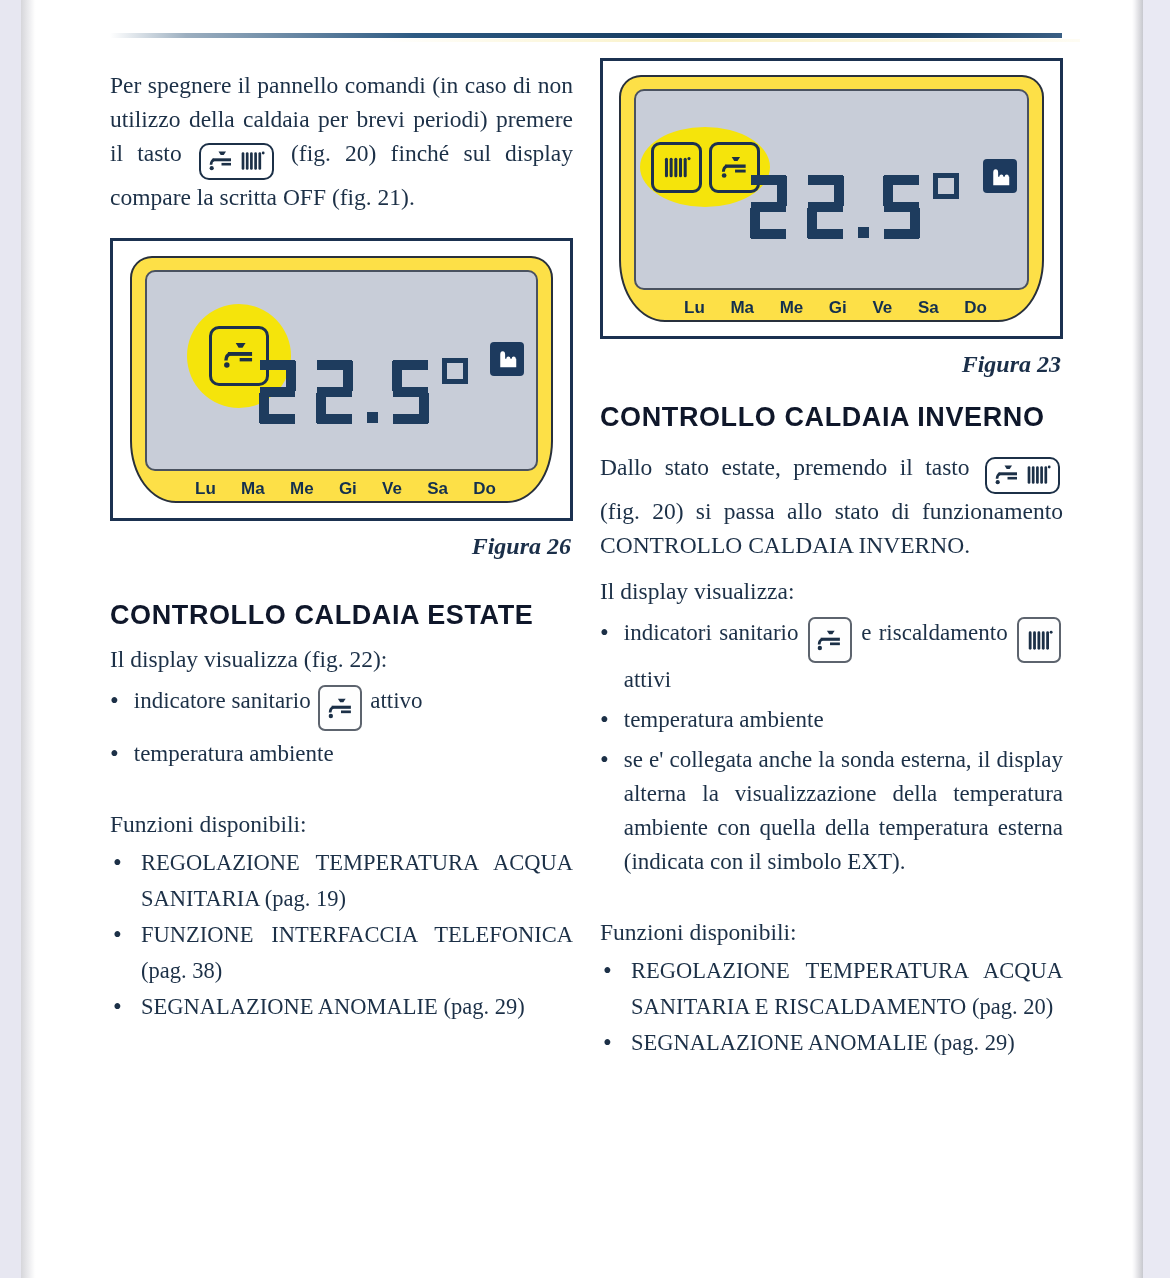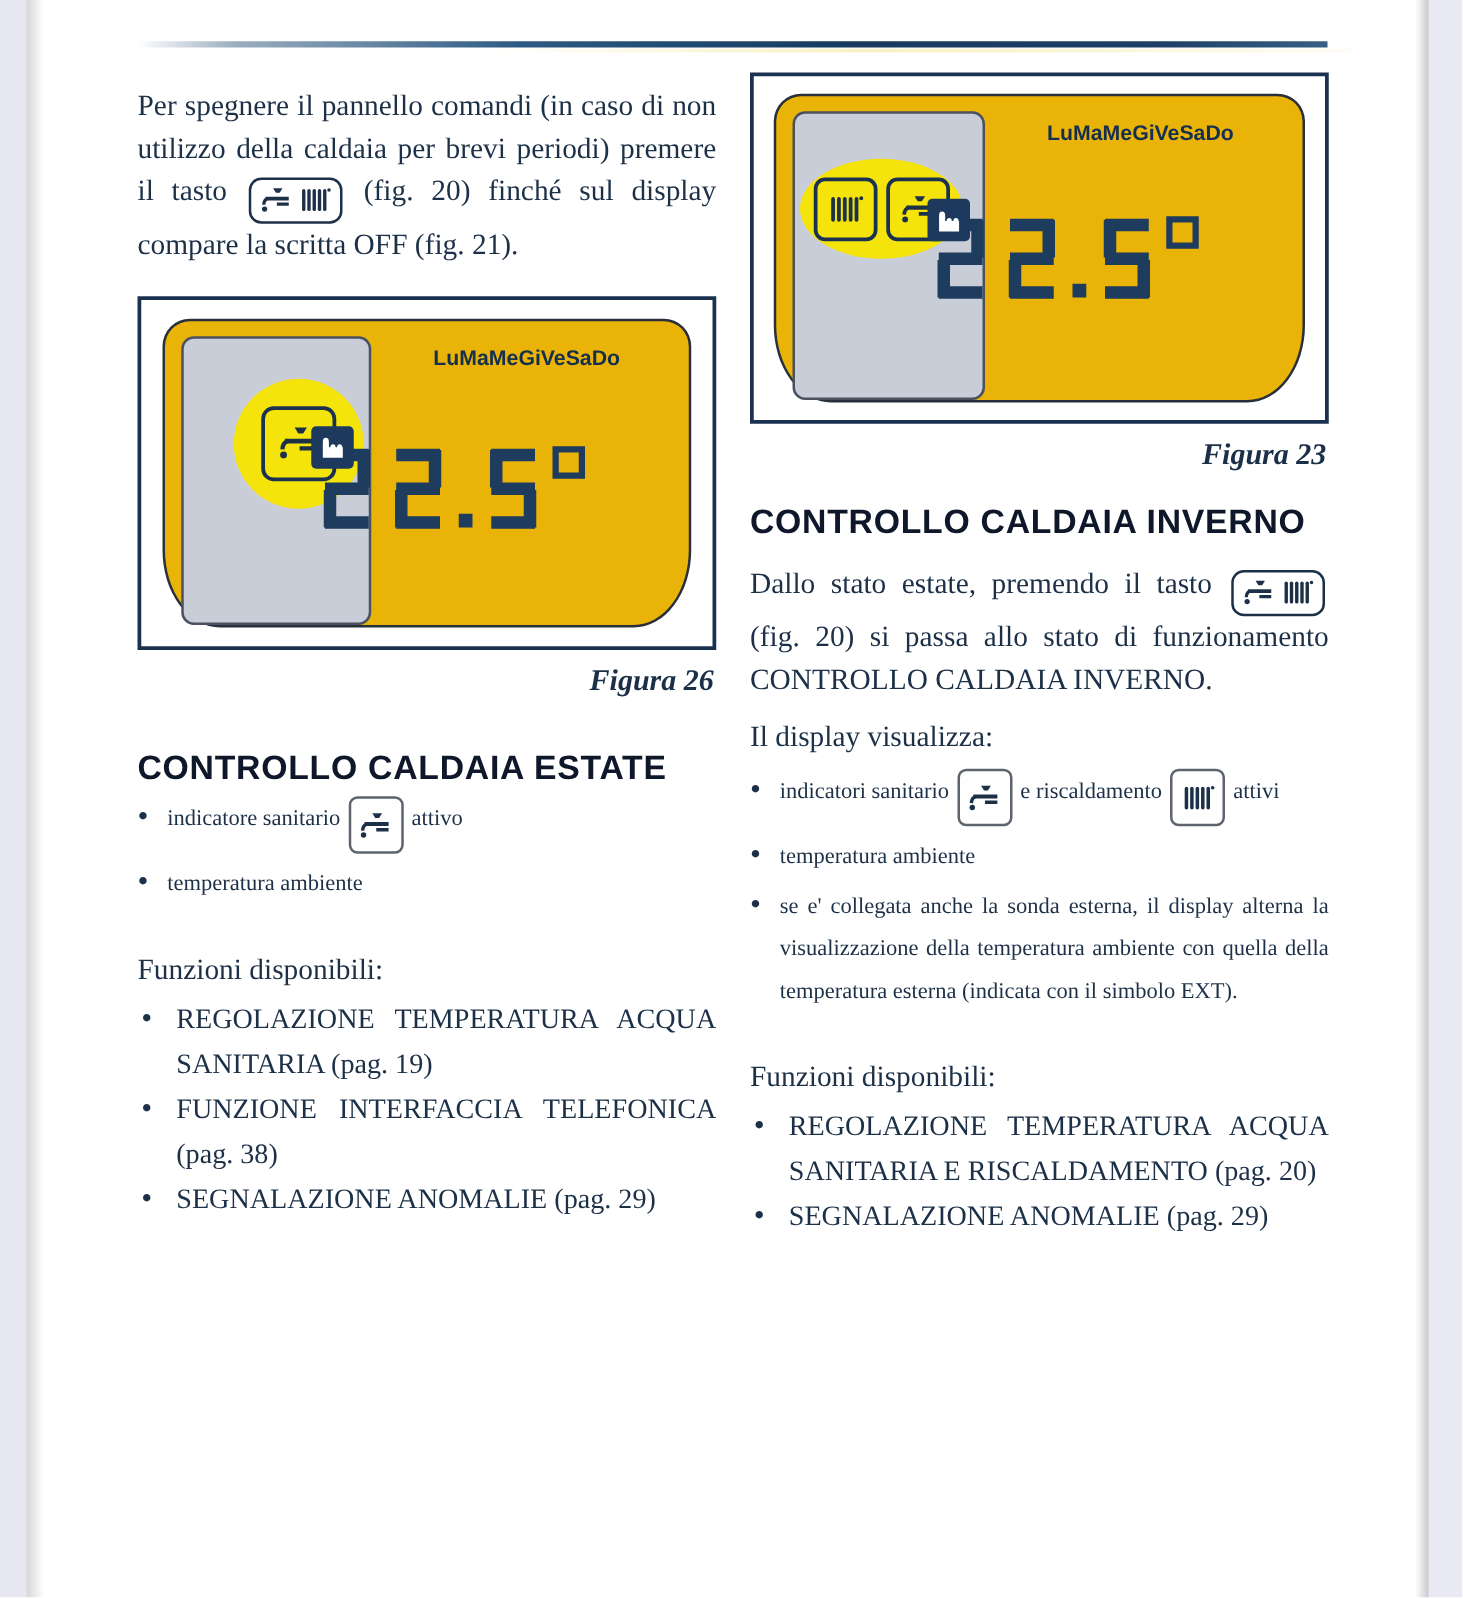--- a/index.html
+++ b/index.html
@@ -38,35 +38,35 @@
   .btn-icon{display:inline-flex;align-items:center;gap:5px;height:37px;box-sizing:border-box;
     border:2.5px solid #1c3047;border-radius:10px;padding:3px 7px;vertical-align:-11px;margin:0 3px;color:#1c3047;background:#fff;}
   
   .icon-box{display:inline-flex;align-items:center;justify-content:center;color:#1c3047;background:transparent;}
   .icon-box.small{width:40px;height:42px;border:2px solid #5d646e;border-radius:7px;vertical-align:-12px;background:#fefefe;margin:0 2px;}
 
   
   .dot-list{list-style:none;margin:8px 0 0;padding:0;}
   .dot-item{display:flex;gap:15px;margin-top:6px;}
   .dot-item .dot{color:#1c3047;font-size:25px;line-height:34px;flex:0 0 auto;}
-  .li-body{font-size:18px;line-height:34px;color:#1c3047;text-align:justify;}
+  .li-body{font-size:23px;line-height:34px;color:#1c3047;text-align:justify;}
 
   .fn-label{margin-top:36px;}
   .fn-list{list-style:none;margin:4px 0 0;padding:0;}
   .fn-item{position:relative;padding-left:31px;font-size:22.5px;line-height:36px;color:#1c3047;text-align:justify;}
   .fn-item::before{content:"•";position:absolute;left:3px;top:0;font-size:25px;}
 
   
   .fig{margin:24px 0 0;}
   .fig-frame{border:3px solid #1b3150;background:#fff;box-sizing:border-box;height:283px;padding:15px 17px;}
   .fig-frame.f23{height:281px;padding:14px 16px;}
   .fig23-wrap{margin-top:8px;}
   .bezel{height:100%;box-sizing:border-box;border:2px solid #28303c;
     border-radius:22px 22px 46px 46px / 22px 22px 62px 62px;
-    padding:12px 13px 0;display:flex;flex-direction:row;background:#eab308;}
+    padding:12px 13px 0;display:flex;flex-direction:column;background:#fde047;}
   .lcd{flex:1;position:relative;background:#c8cdd8;border:2px solid #4a5260;border-radius:10px;}
   .days{display:flex;justify-content:space-between;padding:8px 42px 2px 50px;
     font-family:"Liberation Sans",sans-serif;font-weight:700;font-size:17px;color:#14304e;}
   .caption{margin:12px 2px 0 0;text-align:right;font-style:italic;font-weight:700;font-size:24px;color:#1b2f49;}
 
   
   .hl{position:absolute;background:#f5e40b;display:flex;align-items:center;justify-content:center;gap:7px;}
   .hl-circle{left:40px;top:32px;width:104px;height:104px;border-radius:50%;}
   .hl-ellipse{left:4px;top:36px;width:130px;height:80px;border-radius:50%;}
   .icon-box.big{width:54px;height:54px;border:3px solid #1b3150;border-radius:10px;}
@@ -196,20 +196,21 @@
             <span class="day">Do</span>
           </div>
       </div>
     </div>
     <figcaption class="caption">Figura 26</figcaption>
   </figure>
 
   <h2 class="heading h-estate">CONTROLLO CALDAIA ESTATE</h2>
 
 
+  <p class="body-text display-line">Il display visualizza (fig. 22):</p>
 
   <ul class="dot-list">
     <li class="dot-item">
       <span class="dot">•</span>
       <span class="li-body"><span>indicatore sanitario</span>
         <span class="icon-box small">
             <svg class="glyph" width="27" height="23" viewBox="0 0 26 22">
               <use href="#tap-glyph"></use>
             </svg>
           </span>

